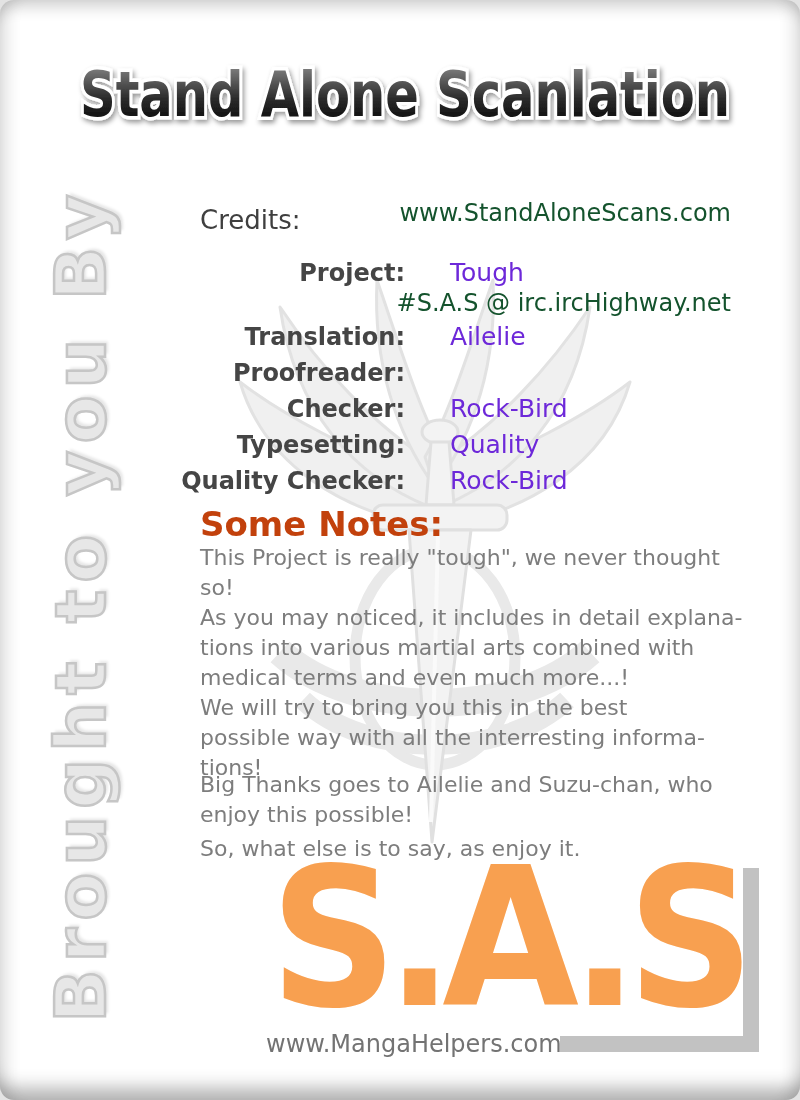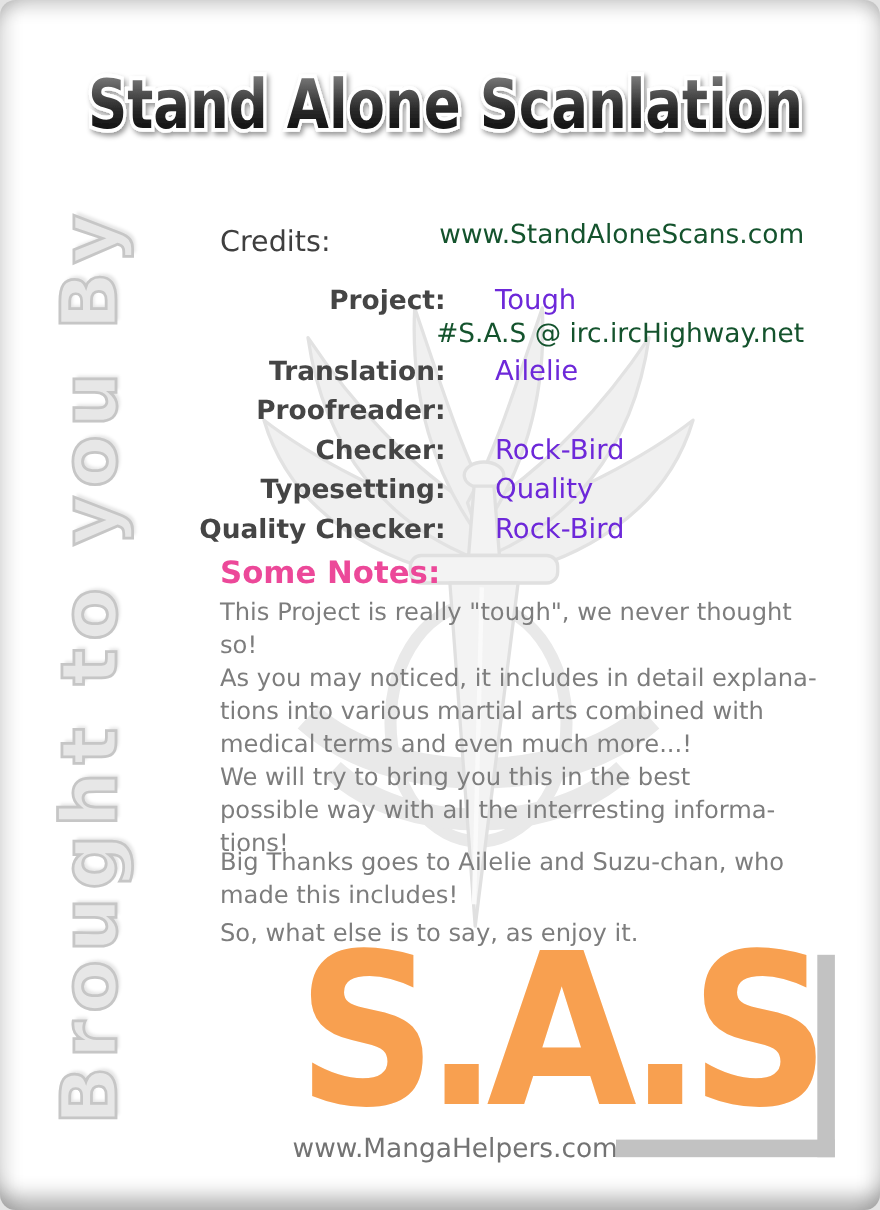--- a/index.html
+++ b/index.html
@@ -49,21 +49,21 @@
   .credit-row .c-label { width: 235px; text-align: right; font-size: 24px; font-weight: bold; color: #454545; }
   .credit-row .c-value { margin-left: 9px; font-size: 25px; color: #6d28d9; }
 
   .row-project     { top: 251px; }
   .row-translation { top: 315px; }
   .row-proofreader { top: 351px; }
   .row-editor      { top: 387px; }
   .row-typesetting { top: 423px; }
   .row-qc          { top: 459px; }
 
-  .notes-heading { left: 200px; top: 504px; font-size: 28px; font-weight: bold; color: #ec4899; z-index: 3; }
+  .notes-heading { left: 200px; top: 504px; font-size: 34px; font-weight: bold; color: #c2410c; z-index: 3; }
 
   .notes-para { left: 200px; font-size: 22px; line-height: 30px; color: #7d7d7d; white-space: pre; z-index: 3; }
   .para-1 { top: 543px; }
   .para-2 { top: 770px; }
   .para-3 { top: 834px; }
 
   .sas-logo {
     left: 250px; top: 843px; width: 500px;
     font-size: 192px; line-height: 1; font-weight: bold; letter-spacing: -12px;
     text-align: center; color: #F8A050;
@@ -157,21 +157,21 @@
   <div class="abs notes-heading">Some Notes:</div>
   <div class="abs notes-para para-1">This Project is really "tough", we never thought
 so!
 As you may noticed, it includes in detail explana-
 tions into various martial arts combined with
 medical terms and even much more...!
 We will try to bring you this in the best
 possible way with all the interresting informa-
 tions!</div>
   <div class="abs notes-para para-2">Big Thanks goes to Ailelie and Suzu-chan, who
-made this includes!</div>
+enjoy this possible!</div>
   <div class="abs notes-para para-3">So, what else is to say, as enjoy it.</div>
 
   <div class="abs sas-logo">S.A.S</div>
   <div class="abs footer-url">www.MangaHelpers.com</div>
 
   <div class="abs bracket-v"></div>
   <div class="abs bracket-h"></div>
 
 </div>
 

